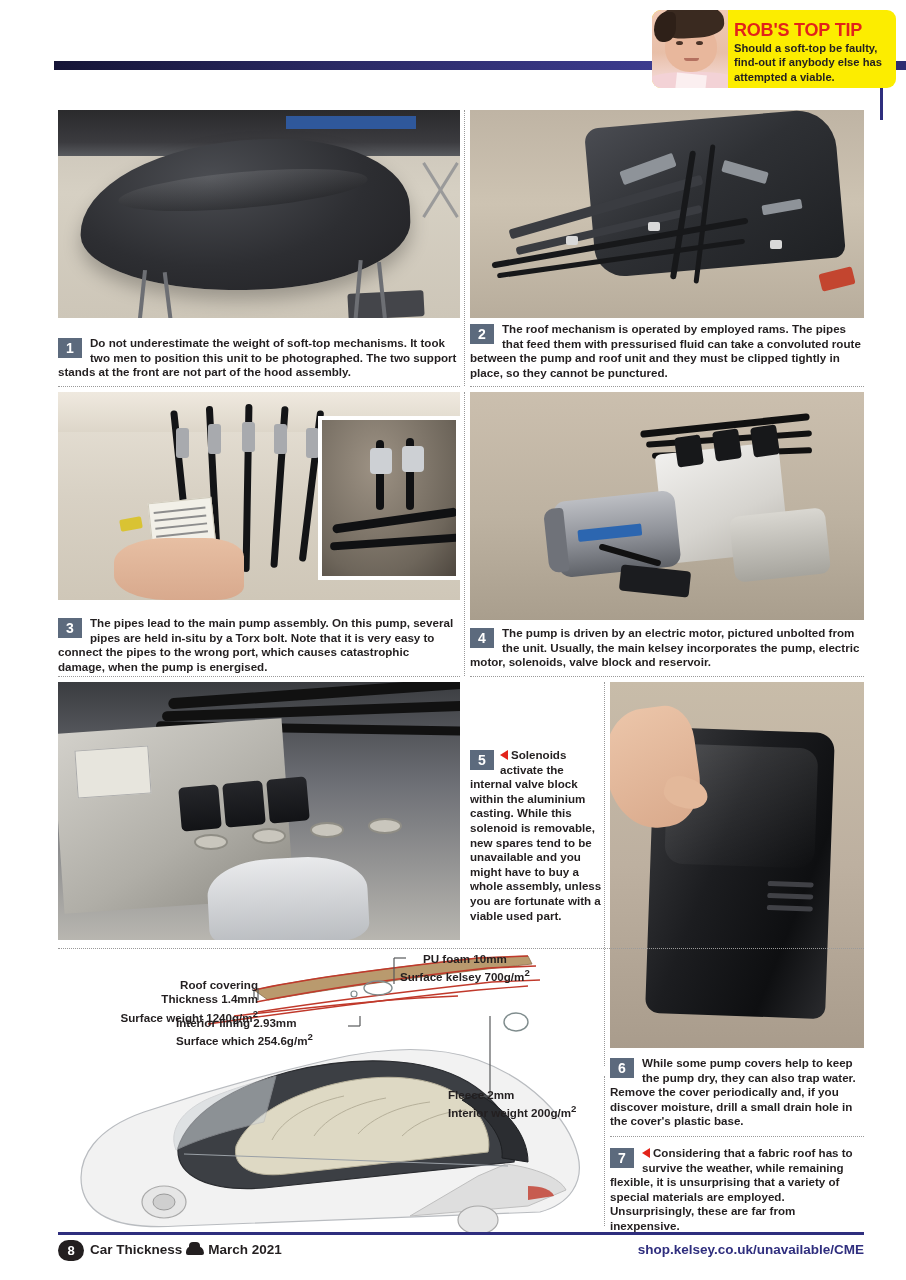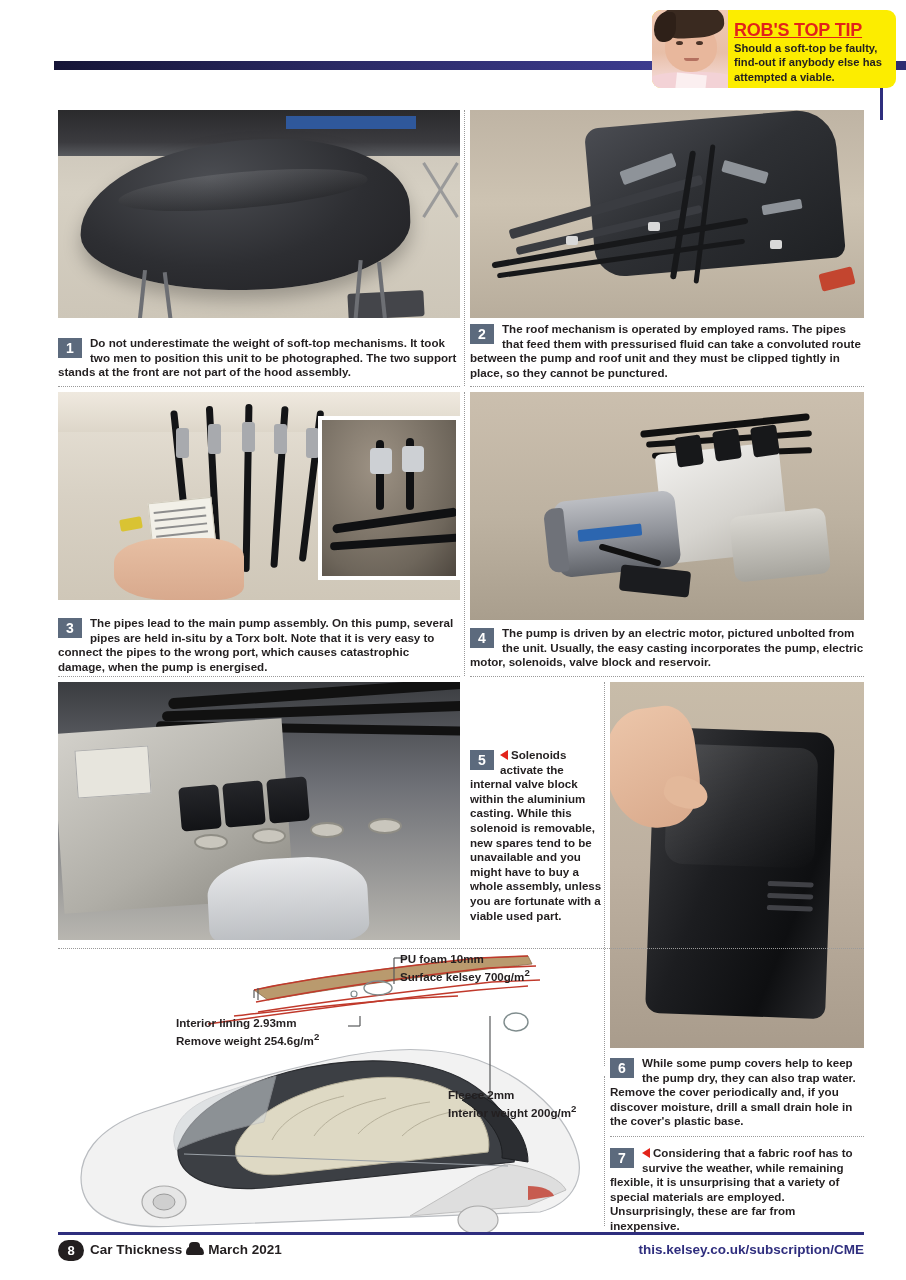--- a/index.html
+++ b/index.html
@@ -90,21 +90,20 @@
     position:absolute; left:24px; bottom:-4px; width:30px; height:18px;
     background:#fbeff0; transform: rotate(6deg);
   }
   .tip-title {
     position: absolute;
     left: 82px; top: 10px;
     font-size: 18px; font-weight: 700;
     color: #e2231a;
     letter-spacing: -0.2px;
     white-space: nowrap;
-    text-decoration: underline;
   }
   .tip-body {
     position: absolute;
     left: 82px; top: 31px;
     width: 158px;
     font-size: 11.2px;
     font-weight: 700;
     line-height: 14.3px;
     color: #231f20;
   }
@@ -450,21 +449,21 @@
     position: absolute;
     font-size: 11.6px;
     font-weight: 700;
     color: #231f20;
     line-height: 14.4px;
     white-space: nowrap;
   }
   .dlabel.r { text-align: right; }
   #dl-roof   { left: 0px;   top: 28px;  width: 200px; text-align: right; }
   #dl-lining { left: 118px; top: 66px;  width: 190px; text-align: left; }
-  #dl-pu     { left: 342px; top: 2px;   text-align: left; }
+  #dl-pu     { left: 342px; top: 2px;   text-align: center; }
   #dl-fleece { left: 390px; top: 138px; text-align: left; }
 
   
   .footer-rule {
     position: absolute;
     left: 58px; top: 1232px; width: 806px; height: 3px;
     background: #2f2e7e;
   }
   .page-badge {
     position: absolute;
@@ -665,21 +664,21 @@
 
   <div class="caption" id="cap2">
     <span class="numbox">2</span><span>The roof mechanism is operated by employed rams. The pipes that feed them with pressurised fluid can take a convoluted route between the pump and roof unit and they must be clipped tightly in place, so they cannot be punctured.</span>
   </div>
 
   <div class="caption" id="cap3">
     <span class="numbox">3</span><span>The pipes lead to the main pump assembly. On this pump, several pipes are held in-situ by a Torx bolt. Note that it is very easy to connect the pipes to the wrong port, which causes catastrophic damage, when the pump is energised.</span>
   </div>
 
   <div class="caption" id="cap4">
-    <span class="numbox">4</span><span>The pump is driven by an electric motor, pictured unbolted from the unit. Usually, the easy casting incorporates the pump, electric motor, solenoids, valve block and reservoir.</span>
+    <span class="numbox">4</span><span>The pump is driven by an electric motor, pictured unbolted from the unit. Usually, the main kelsey incorporates the pump, electric motor, solenoids, valve block and reservoir.</span>
   </div>
 
   <div class="caption" id="cap5">
     <span class="numbox narrow">5</span><span class="redtri"></span><span>Solenoids activate the internal valve block within the aluminium casting. While this solenoid is removable, new spares tend to be unavailable and you might have to buy a whole assembly, unless you are fortunate with a viable used part.</span>
   </div>
 
   <div class="caption" id="cap6">
     <span class="numbox">6</span><span>While some pump covers help to keep the pump dry, they can also trap water. Remove the cover periodically and, if you discover moisture, drill a small drain hole in the cover's plastic base.</span>
   </div>
 
@@ -733,37 +732,42 @@
       <line x1="198" y1="48" x2="330" y2="48" stroke="#58595b" stroke-width="0"></line>
       <line x1="336" y1="8" x2="336" y2="34" stroke="#58595b" stroke-width="1.2"></line>
       <line x1="336" y1="8" x2="348" y2="8" stroke="#58595b" stroke-width="1.2"></line>
       <line x1="432" y1="66" x2="432" y2="146" stroke="#58595b" stroke-width="1.2"></line>
       <line x1="432" y1="146" x2="422" y2="146" stroke="#58595b" stroke-width="1.2"></line>
       <line x1="302" y1="76" x2="302" y2="66" stroke="#58595b" stroke-width="1.2"></line>
       <line x1="302" y1="76" x2="290" y2="76" stroke="#58595b" stroke-width="1.2"></line>
       <line x1="200" y1="50" x2="200" y2="38" stroke="#58595b" stroke-width="1.2"></line>
     </svg>
 
+    <div class="dlabel r" id="dl-roof">
+      <div>Roof covering</div>
+      <div>Thickness 1.4mm</div>
+      <div><span>Surface weight 1240g/m</span><sup>2</sup></div>
+    </div>
 
     <div class="dlabel r" id="dl-lining">
       <div>Interior lining 2.93mm</div>
-      <div><span>Remove weight 254.6g/m</span><sup>2</sup></div>
+      <div><span>Surface which 254.6g/m</span><sup>2</sup></div>
     </div>
 
     <div class="dlabel" id="dl-pu">
       <div>PU foam 10mm</div>
       <div><span>Surface kelsey 700g/m</span><sup>2</sup></div>
     </div>
 
     <div class="dlabel" id="dl-fleece">
       <div>Fleece 2mm</div>
       <div><span>Interior weight 200g/m</span><sup>2</sup></div>
     </div>
   </div>
 
   <div class="footer-rule"></div>
   <div class="page-badge">8</div>
   <div class="footer-text">
     <span>Car Thickness</span><span class="car-glyph"></span><span>March 2021</span>
   </div>
-  <a class="footer-link">this.kelsey.co.uk/subscription/CME</a>
+  <a class="footer-link">shop.kelsey.co.uk/unavailable/CME</a>
 
 </div>
 
 </body></html>

